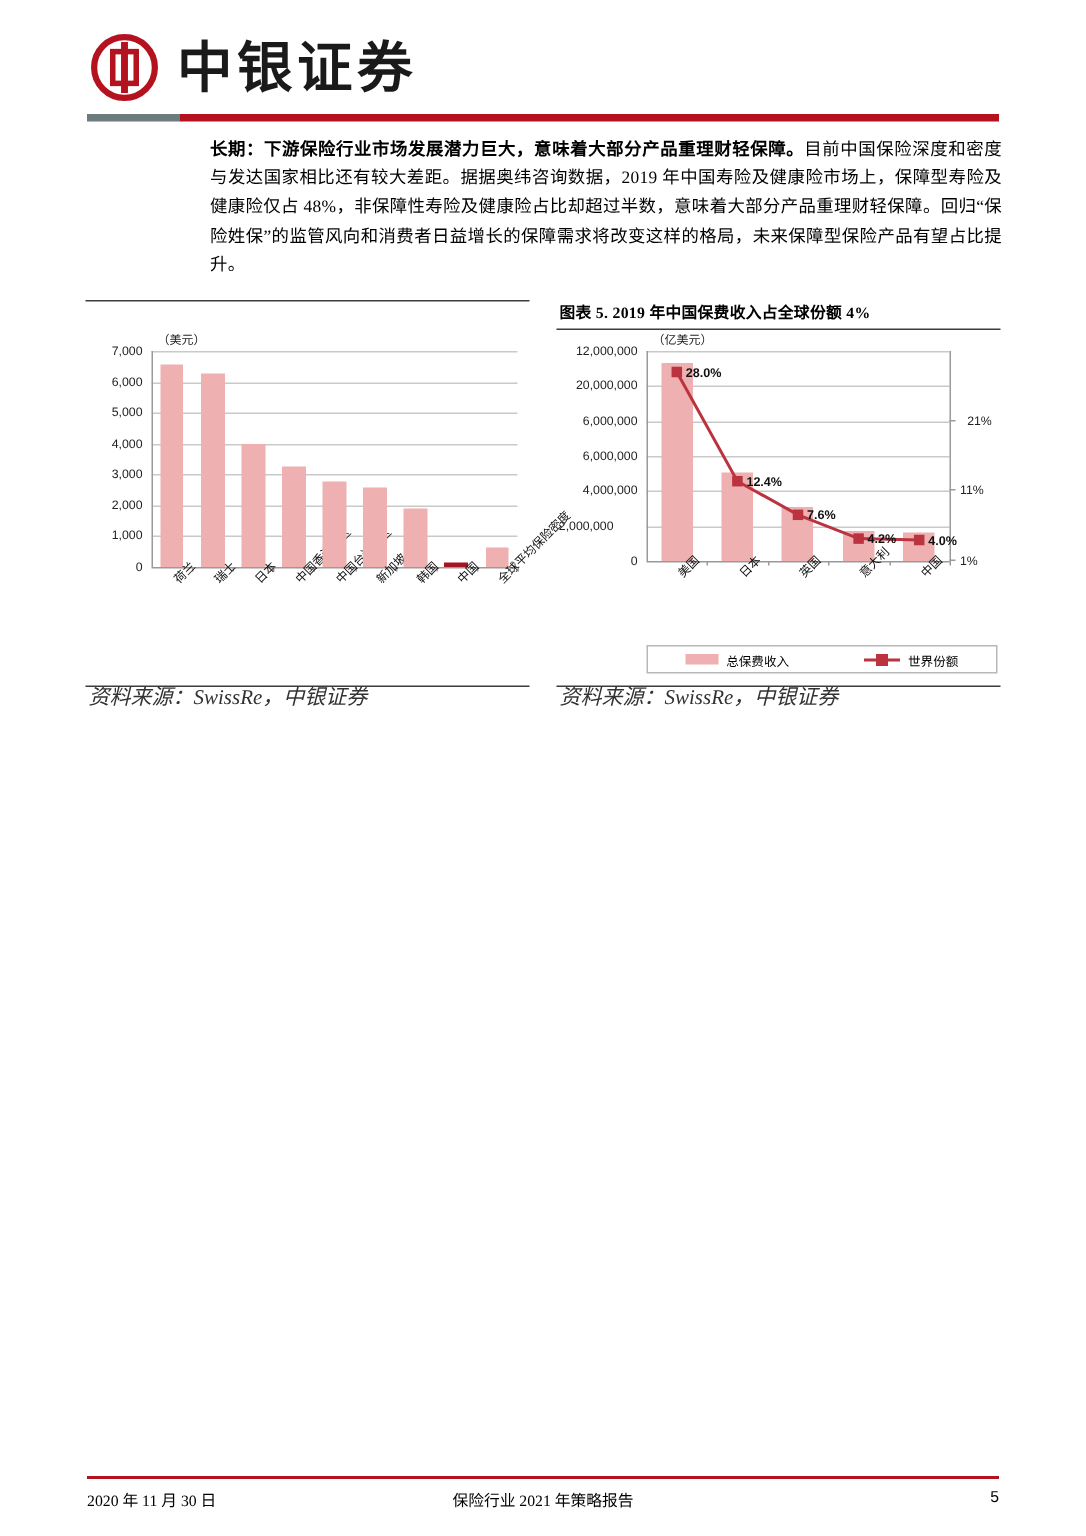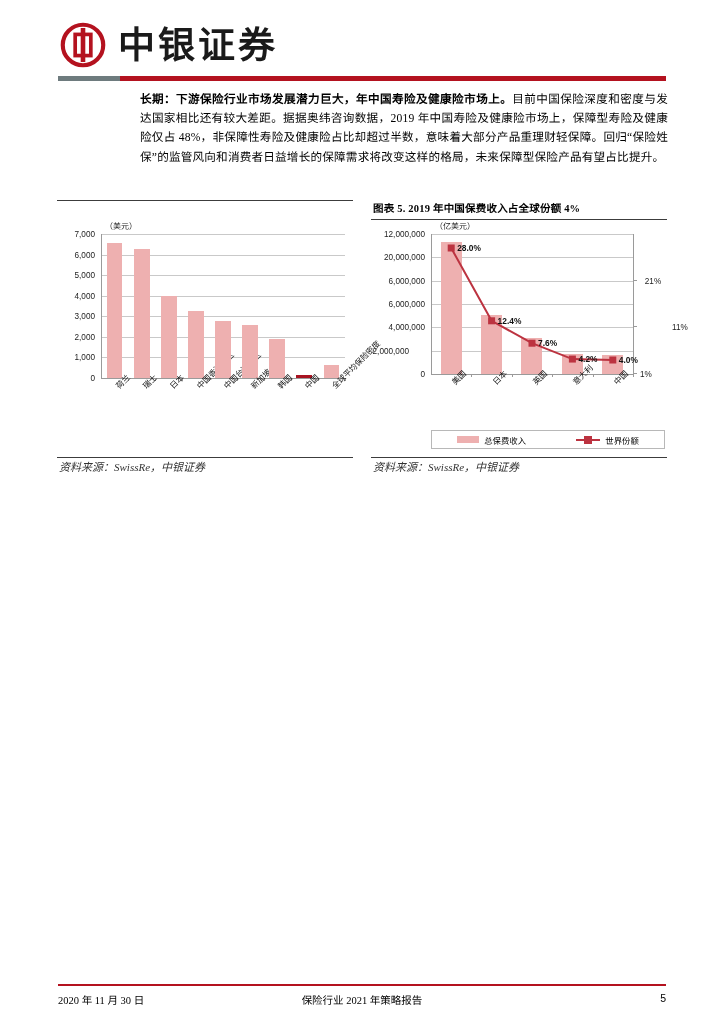--- a/index.html
+++ b/index.html
@@ -43,21 +43,21 @@
   .exhibit.left{left:0;}
   .exhibit.right{left:314px;}
   .ex-title{
     font-size:10.5px;font-weight:700;letter-spacing:.2px;
     padding:0 0 4px 2px;white-space:nowrap;
   }
   .ex-rule-top{height:1px;background:#3c3c3c;width:100%;}
   .ex-rule-bot{height:1px;background:#3c3c3c;width:100%;position:absolute;left:0;bottom:20px;}
   .ex-src{
     position:absolute;left:2px;bottom:4px;
-    font-size:11px;font-style:italic;color:#333;
+    font-size:14px;font-style:italic;color:#333;
     font-family:"Liberation Serif",serif;
   }
   .ex-body{position:absolute;left:0;top:18px;width:296px;height:238px;}
 
   
   .unit-lbl{
     position:absolute;font-size:8px;color:#222;
     font-family:"Liberation Serif",serif;white-space:nowrap;
   }
   .ytick{
@@ -109,21 +109,21 @@
         <rect x="45" y="13" width="10" height="74" fill="#b4121f"></rect>
       </svg>
       <div class="logo-text">中银证券</div>
     </div>
     <div class="header-rule">
       <div class="grey"></div>
       <div class="red"></div>
     </div>
   </div>
 
-  <div class="para"><b>长期：下游保险行业市场发展潜力巨大，年中国寿险及健康险市场上。</b><span>目前中国保险深度和密度与发达国家相比还有较大差距。据据奥纬咨询数据，2019 年中国寿险及健康险市场上，保障型寿险及健康险仅占 48%，非保障性寿险及健康险占比却超过半数，意味着大部分产品重理财轻保障。回归“保险姓保”的监管风向和消费者日益增长的保障需求将改变这样的格局，未来保障型保险产品有望占比提升。</span></div>
+  <div class="para"><b>长期：下游保险行业市场发展潜力巨大，意味着大部分产品重理财轻保障。</b><span>目前中国保险深度和密度与发达国家相比还有较大差距。据据奥纬咨询数据，2019 年中国寿险及健康险市场上，保障型寿险及健康险仅占 48%，非保障性寿险及健康险占比却超过半数，意味着大部分产品重理财轻保障。回归“保险姓保”的监管风向和消费者日益增长的保障需求将改变这样的格局，未来保障型保险产品有望占比提升。</span></div>
 
   <div class="exhibits">
 
     <div class="exhibit left">
       <div class="ex-rule-top"></div>
       <div class="ex-body" id="chart1">
           <div class="unit-lbl" style="left: 48px; top: 2px;">（美元）</div>
           <div class="gridline" style="left: 44px; top: 160px; width: 244px; background: rgb(154, 154, 154);"></div>
           <div class="ytick" style="left: 0px; top: 160px; width: 38px;">0</div>
           <div class="gridline" style="left: 44px; top: 139.429px; width: 244px; background: rgb(201, 201, 201);"></div>
@@ -190,21 +190,21 @@
           <div class="ytick" style="left: 0px; top: 62.6667px; width: 54px;">6,000,000</div>
           <div class="gridline" style="left: 60px; top: 39.3333px; width: 202px; background: rgb(201, 201, 201);"></div>
           <div class="ytick" style="left: 0px; top: 39.3333px; width: 54px;">20,000,000</div>
           <div class="gridline" style="left: 60px; top: 16px; width: 202px; background: rgb(201, 201, 201);"></div>
           <div class="ytick" style="left: 0px; top: 16px; width: 54px;">12,000,000</div>
           <div class="axis-v" style="left: 60px; top: 16px; height: 140px;"></div>
           <div class="axis-v" style="left: 262px; top: 16px; height: 140px;"></div>
           <div class="tickmark" style="left: 262px; top: 155px; width: 4px; height: 1px;"></div>
           <div class="ytick" style="left: 269px; top: 156px; width: 26px; text-align: left;">1%</div>
           <div class="tickmark" style="left: 262px; top: 108.333px; width: 4px; height: 1px;"></div>
-          <div class="ytick" style="left: 269px; top: 109.333px; width: 26px; text-align: left; margin-left: 32px;">11%</div>
+          <div class="ytick" style="left: 269px; top: 109.333px; width: 26px; text-align: left;">11%</div>
           <div class="tickmark" style="left: 262px; top: 61.6667px; width: 4px; height: 1px;"></div>
           <div class="ytick" style="left: 269px; top: 62.6667px; width: 26px; text-align: center;">21%</div>
           <div class="bar" style="left: 69.696px; top: 24.1667px; width: 21.008px; height: 131.833px;"></div>
           <div class="tickmark" style="left: 100.4px; top: 156px;"></div>
           <div class="xlabel" style="left: 78.2px; top: 161px;">美国</div>
           <div class="bar" style="left: 110.096px; top: 97.0833px; width: 21.008px; height: 58.9167px;"></div>
           <div class="tickmark" style="left: 140.8px; top: 156px;"></div>
           <div class="xlabel" style="left: 118.6px; top: 161px;">日本</div>
           <div class="bar" style="left: 150.496px; top: 119.833px; width: 21.008px; height: 36.1667px;"></div>
           <div class="tickmark" style="left: 181.2px; top: 156px;"></div>

